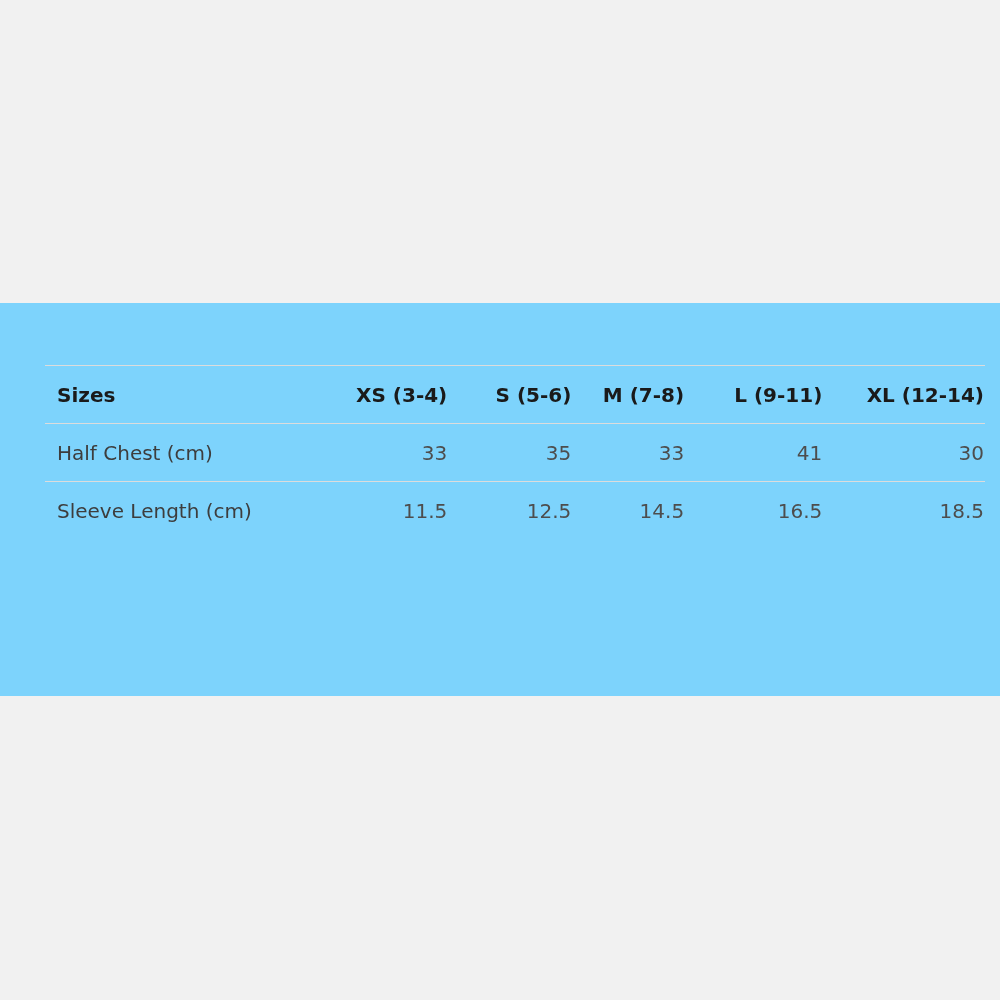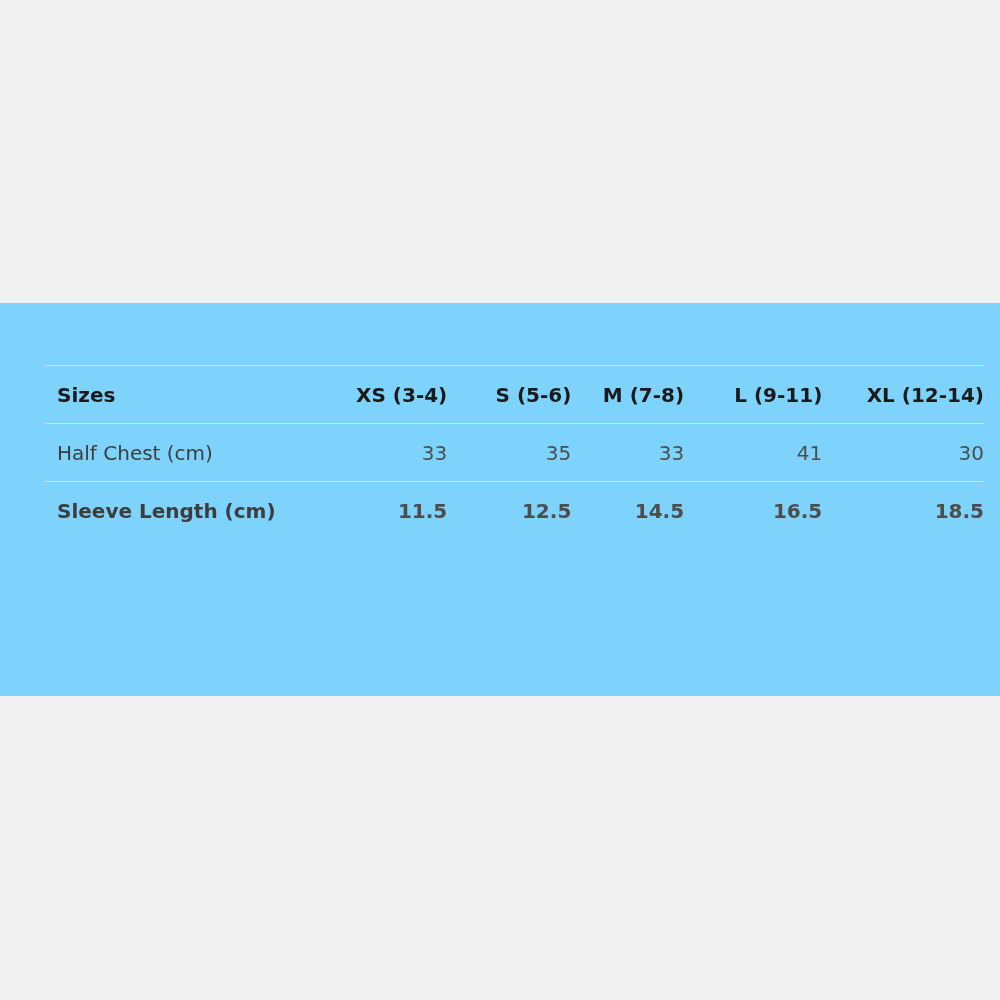--- a/index.html
+++ b/index.html
@@ -35,21 +35,20 @@
     top: 62px;
     border-top: 1px solid #dcdcdc;
     font-size: 20px;
   }
   table.size-chart tr {
     height: 58px;
     border-bottom: 1px solid #dcdcdc;
   }
   table.size-chart tr:last-child {
     border-bottom: none;
-    font-weight: bold;
   }
   table.size-chart th {
     font-weight: bold;
     color: #1a1a1a;
     vertical-align: middle;
     white-space: nowrap;
   }
   table.size-chart td {
     vertical-align: middle;
     white-space: nowrap;

